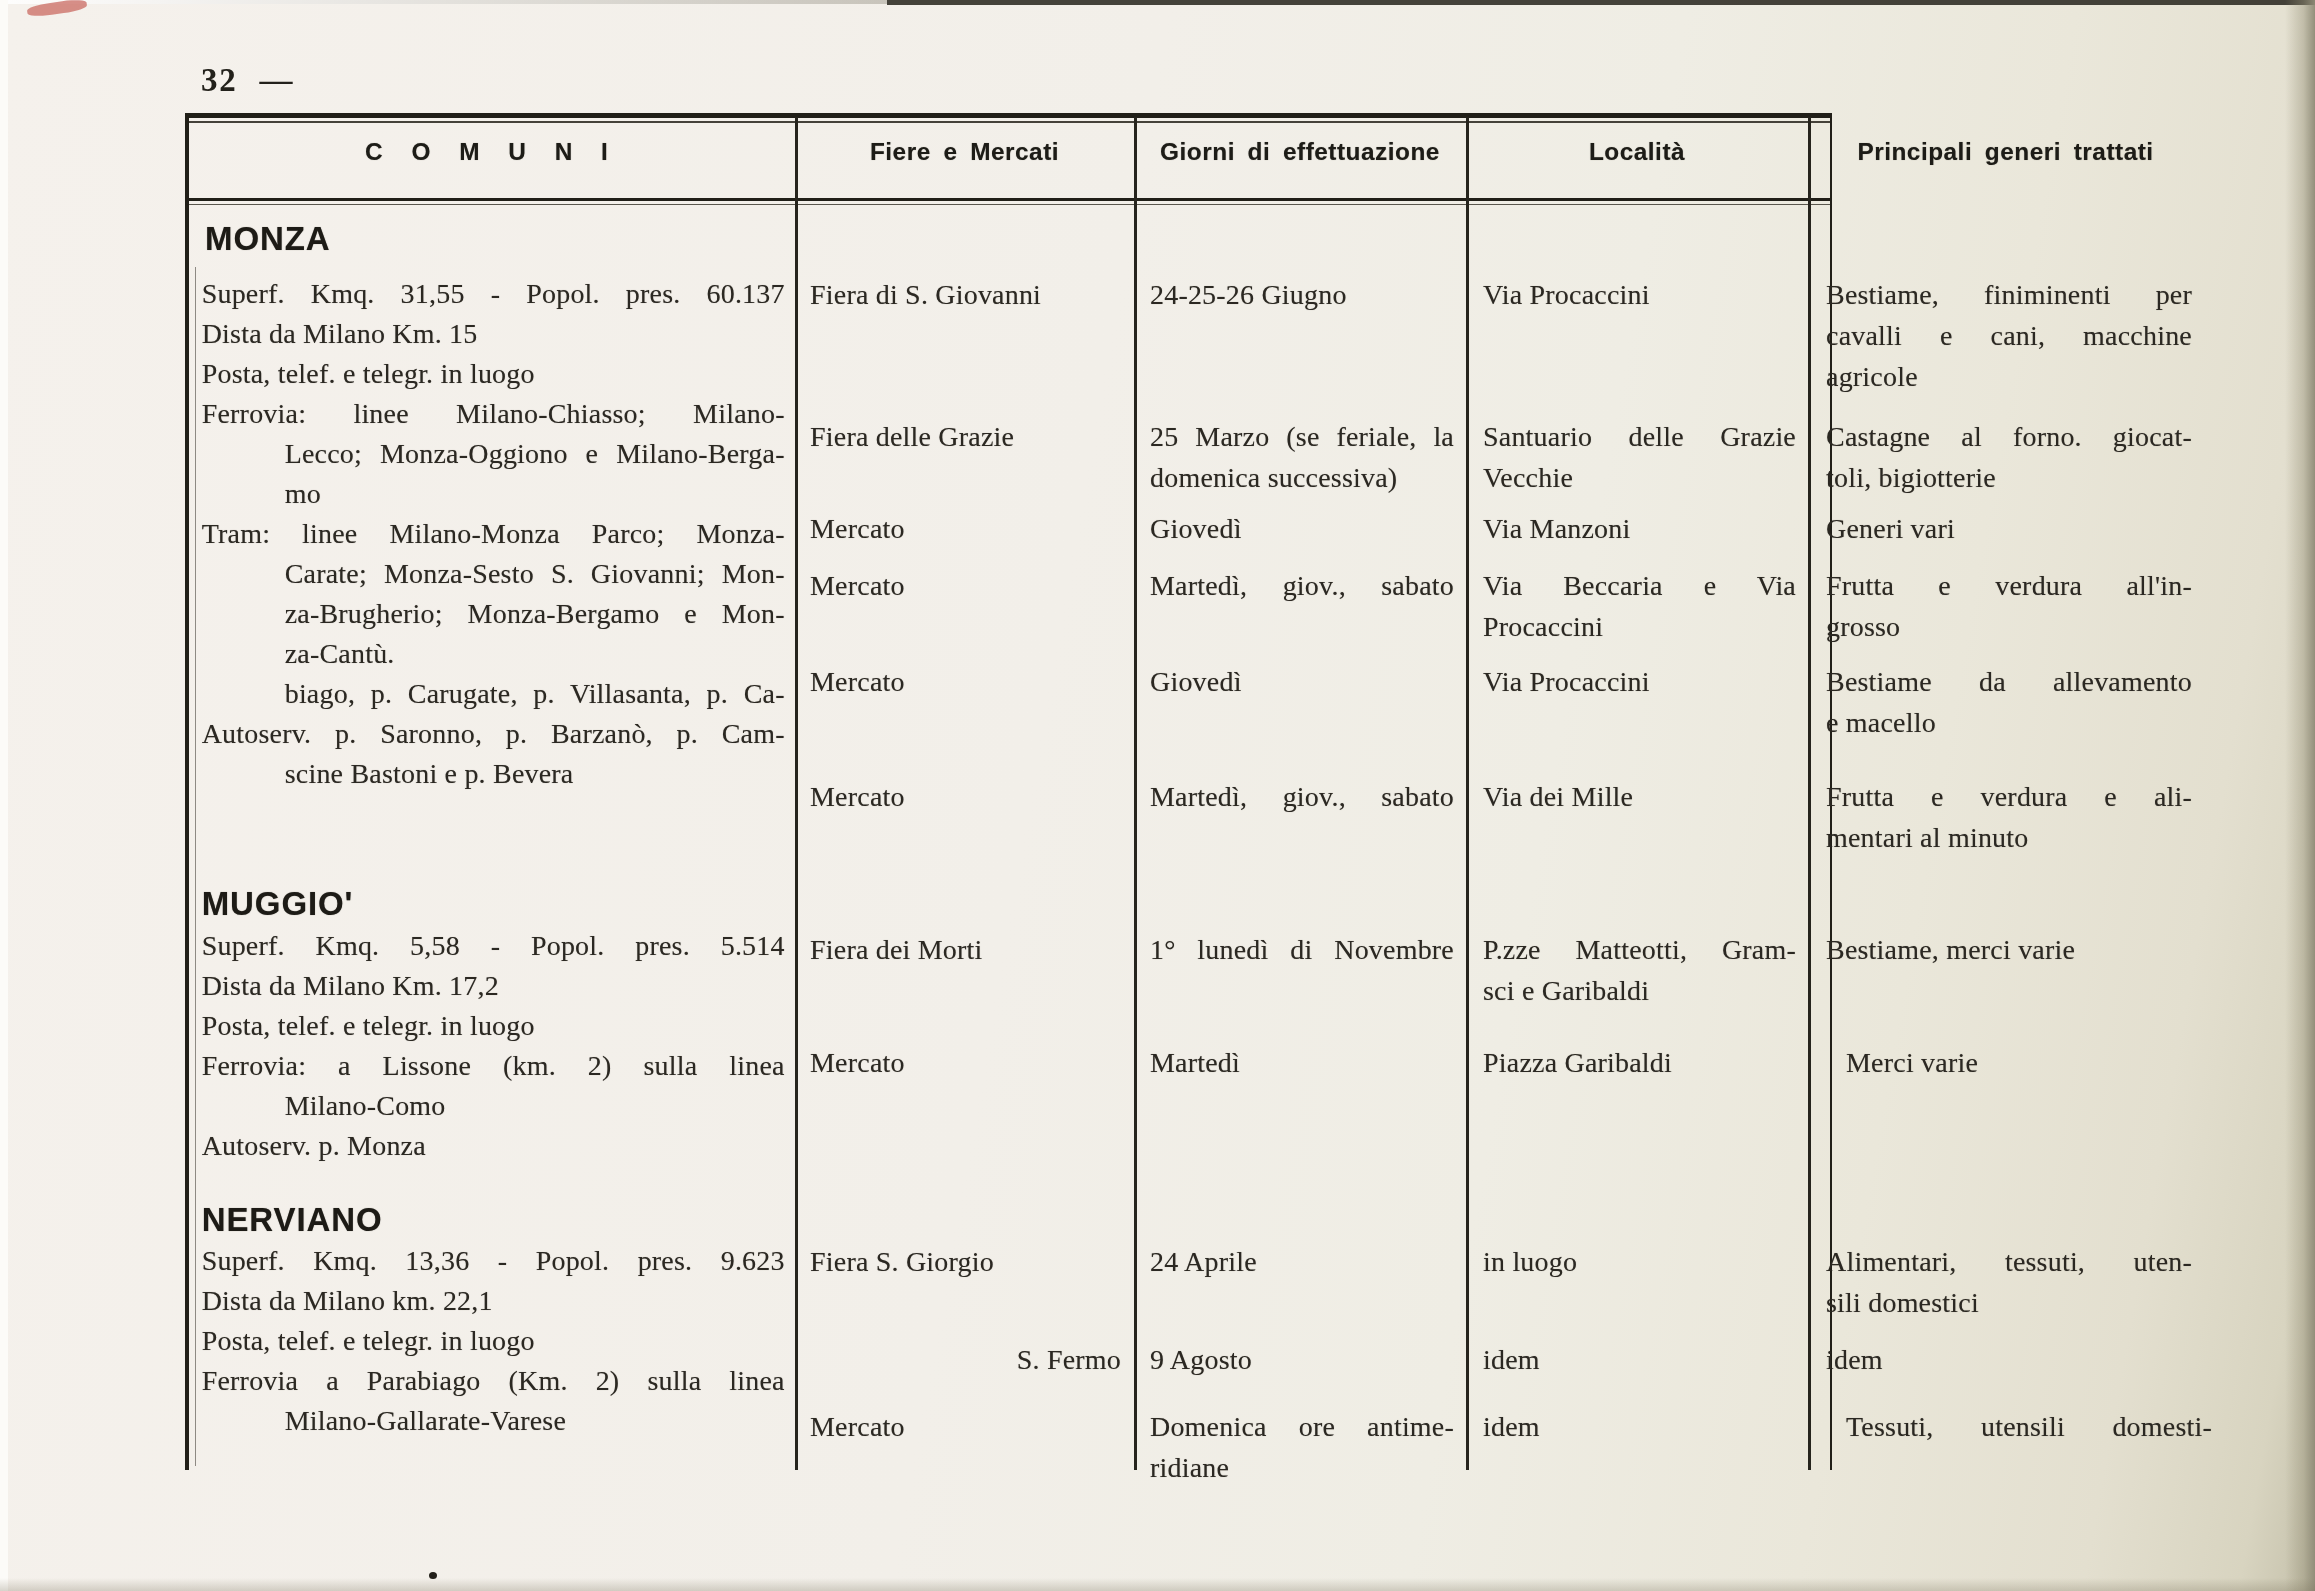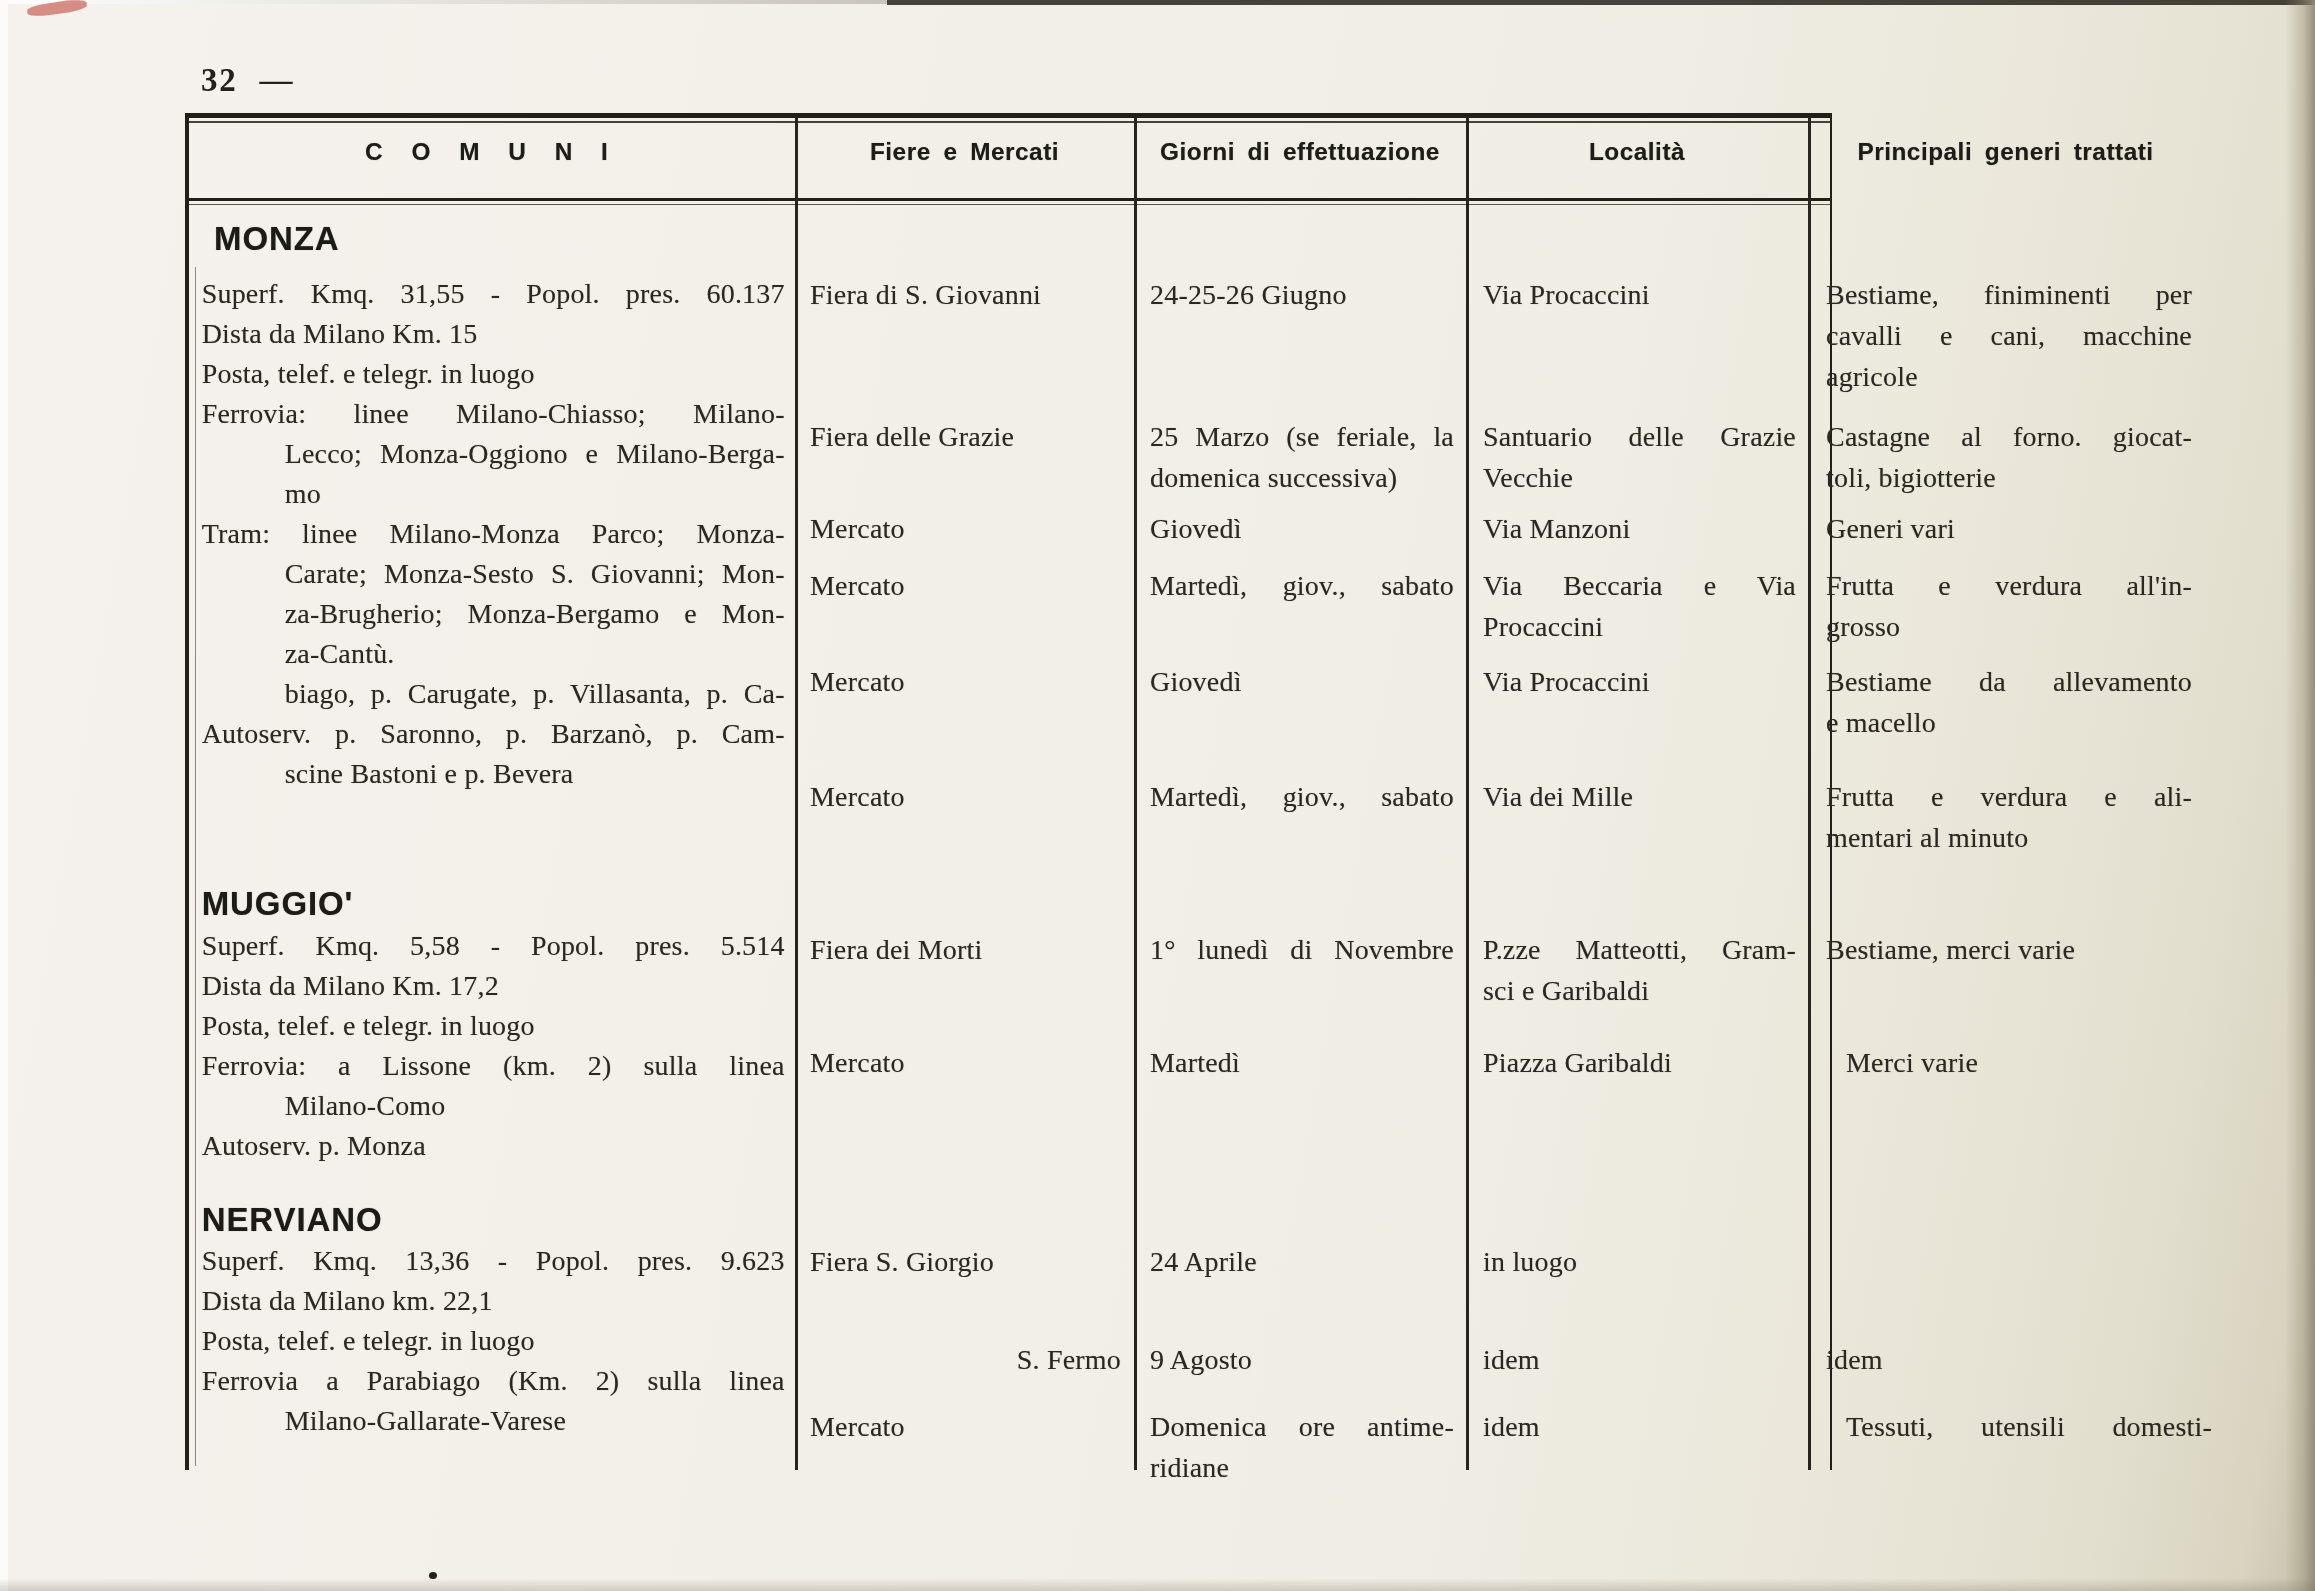--- a/index.html
+++ b/index.html
@@ -97,21 +97,21 @@
     <div class="rule head-main"></div>
     <div class="rule head-thin"></div>
 
     <div class="vline" style="left:606px;"></div>
     <div class="vline" style="left:945px;"></div>
     <div class="vline" style="left:1277px;"></div>
     <div class="vline" style="left:1619px;"></div>
     <div class="hairline-left"></div>
 
     <div id="tbody" style="position:absolute;inset:0;">
-        <div class="section-title" style="left: 25px; top: 107px; text-align: center;">MONZA</div>
+        <div class="section-title" style="left: 16px; top: 107px; text-align: center;">MONZA</div>
         <div class="cellblock info" style="left: 12.7px; width: 583px; top: 161px;">
           <div class="ln j">Superf. Kmq. 31,55 - Popol. pres. 60.137</div>
           <div class="ln">Dista da Milano Km. 15</div>
           <div class="ln">Posta, telef. e telegr. in luogo</div>
           <div class="ln j">Ferrovia: linee Milano-Chiasso; Milano-</div>
           <div class="ln j ind">Lecco; Monza-Oggiono e Milano-Berga-</div>
           <div class="ln ind">mo</div>
           <div class="ln j">Tram: linee Milano-Monza Parco; Monza-</div>
           <div class="ln j ind">Carate; Monza-Sesto S. Giovanni; Mon-</div>
           <div class="ln j ind">za-Brugherio; Monza-Bergamo e Mon-</div>
@@ -245,20 +245,24 @@
         </div>
         <div class="cellblock market" style="left: 621px; width: 311px; top: 1128px;">
           <div class="ln">Fiera S. Giorgio</div>
         </div>
         <div class="cellblock market" style="left: 961px; width: 304px; top: 1128px;">
           <div class="ln">24 Aprile</div>
         </div>
         <div class="cellblock market" style="left: 1294px; width: 313px; top: 1128px;">
           <div class="ln">in luogo</div>
         </div>
+        <div class="cellblock market" style="left: 1637px; width: 366px; top: 1128px;">
+          <div class="ln j">Alimentari, tessuti, uten-</div>
+          <div class="ln">sili domestici</div>
+        </div>
         <div class="cellblock market" style="left: 621px; width: 311px; top: 1226px; text-align: right;">
           <div class="ln">S. Fermo</div>
         </div>
         <div class="cellblock market" style="left: 961px; width: 304px; top: 1226px;">
           <div class="ln">9 Agosto</div>
         </div>
         <div class="cellblock market" style="left: 1294px; width: 313px; top: 1226px;">
           <div class="ln">idem</div>
         </div>
         <div class="cellblock market" style="left: 1637px; width: 366px; top: 1226px;">

